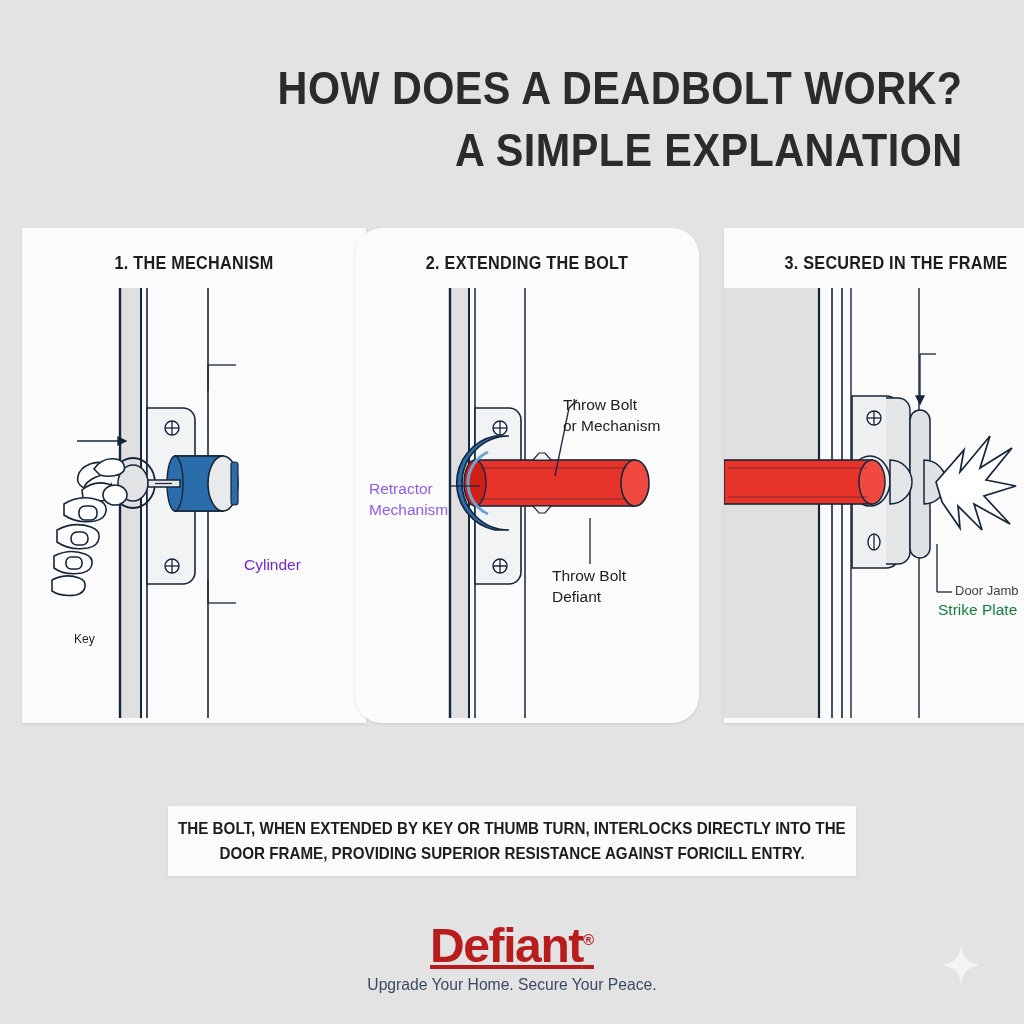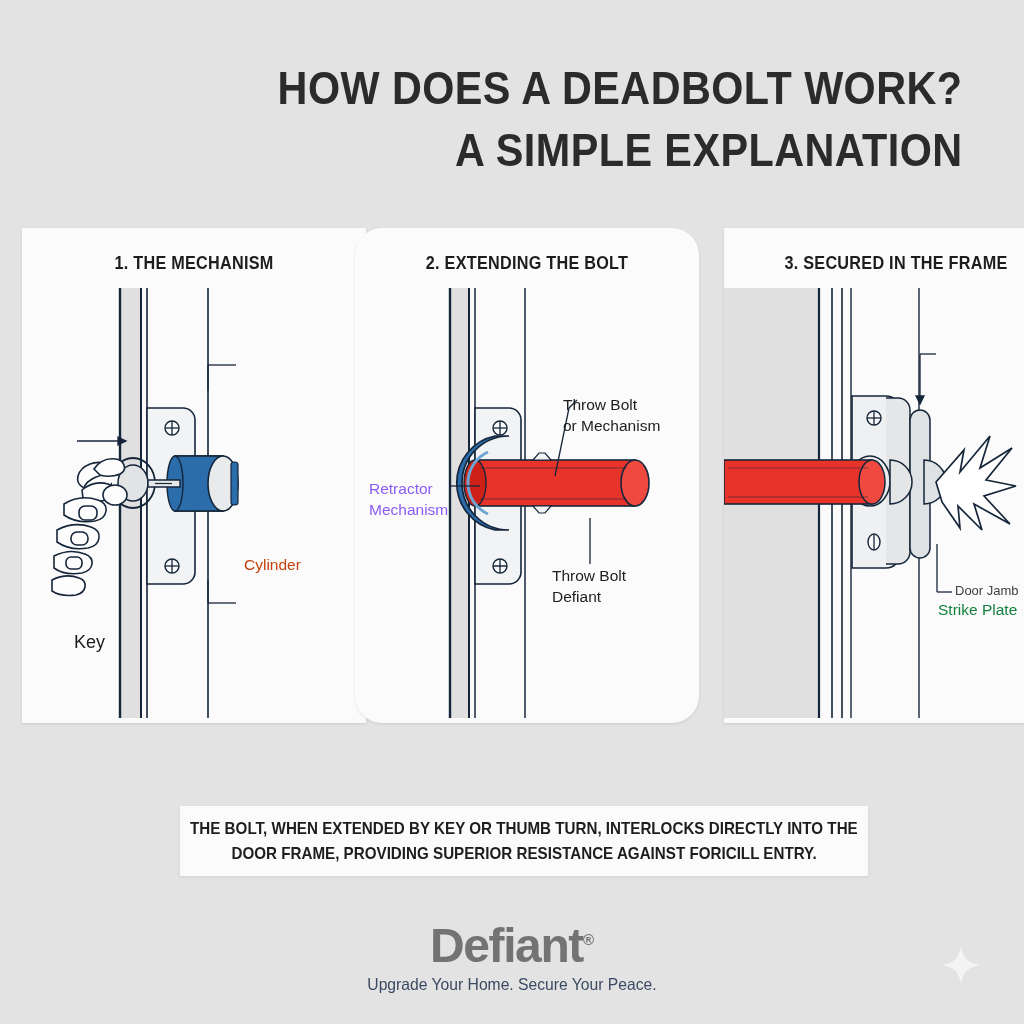--- a/index.html
+++ b/index.html
@@ -52,35 +52,35 @@
   }
   .panel-svg{ position:absolute; left:0; top:0; width:314px; height:495px; }
 
   
   #caption-box{
     position:absolute; left:168px; top:806px;
     width:688px; height:70px;
     background:#fbfbfb;
     box-shadow:0 1px 3px rgba(0,0,0,0.08);
     display:flex; flex-direction:column;
-    align-items:center; justify-content:center;margin-left:12px;
+    align-items:center; justify-content:center;
   }
   .caption-line{
     font-weight:bold; font-size:16.5px; color:#1d1d1d;
     transform:scaleX(0.92); white-space:nowrap; line-height:25px;
   }
 
   
   #brand{
     position:absolute; left:0; top:918px; width:1024px; text-align:center;
   }
   #brand-name{
     font-family:"Liberation Sans", sans-serif;
-    font-weight:bold; font-size:48px; color:#737373;
-    letter-spacing:-1.4px; display:inline-block; position:relative;
+    font-weight:bold; font-size:48px; color:#b91c1c;
+    letter-spacing:-1.4px; display:inline-block; position:relative;text-decoration:underline;
   }
   #brand-reg{
     font-size:15px; vertical-align:super; letter-spacing:0;
     font-weight:bold;
   }
   #brand-tagline{
     margin-top:2px; font-size:16.5px; color:#3b4a63;
     transform:scaleX(0.95); display:block;
   }
   #sparkle-icon{
@@ -151,22 +151,22 @@
     <g stroke="#16263a" stroke-width="1.3" fill="none">
       <line x1="55" y1="213" x2="104" y2="213"></line>
       <polygon points="104,213 96,209 96,217" fill="#16263a"></polygon>
       <line x1="186" y1="137" x2="214" y2="137"></line>
       <line x1="186" y1="137" x2="186" y2="163"></line>
       <line x1="186" y1="375" x2="214" y2="375"></line>
       <line x1="186" y1="352" x2="186" y2="375"></line>
     </g>
   </svg>
 
-  <div style="position:absolute;left:52px;top:404px;font-size:18px;color:#1d1d1d;">Key</div>
-  <div style="position:absolute;left:222px;top:328px;font-size:15.5px;color:#c2410c;">Cylinder</div>
+  <div style="position:absolute;left:52px;top:404px;font-size:12px;color:#1d1d1d;">Key</div>
+  <div style="position:absolute;left:222px;top:328px;font-size:15.5px;color:#6d28d9;">Cylinder</div>
 
 </div>
 
 <div class="panel" id="panel-2">
   <div class="panel-title">2. EXTENDING THE BOLT</div>
   <svg class="panel-svg" viewBox="0 0 314 495">
     <rect x="95" y="60" width="18" height="430" fill="#e0e0e0"></rect>
     <line x1="95" y1="60" x2="95" y2="490" stroke="#16263a" stroke-width="2.4"></line>
     <line x1="114" y1="60" x2="114" y2="490" stroke="#16263a" stroke-width="2"></line>
     <line x1="120" y1="60" x2="120" y2="490" stroke="#16263a" stroke-width="1.5"></line>

